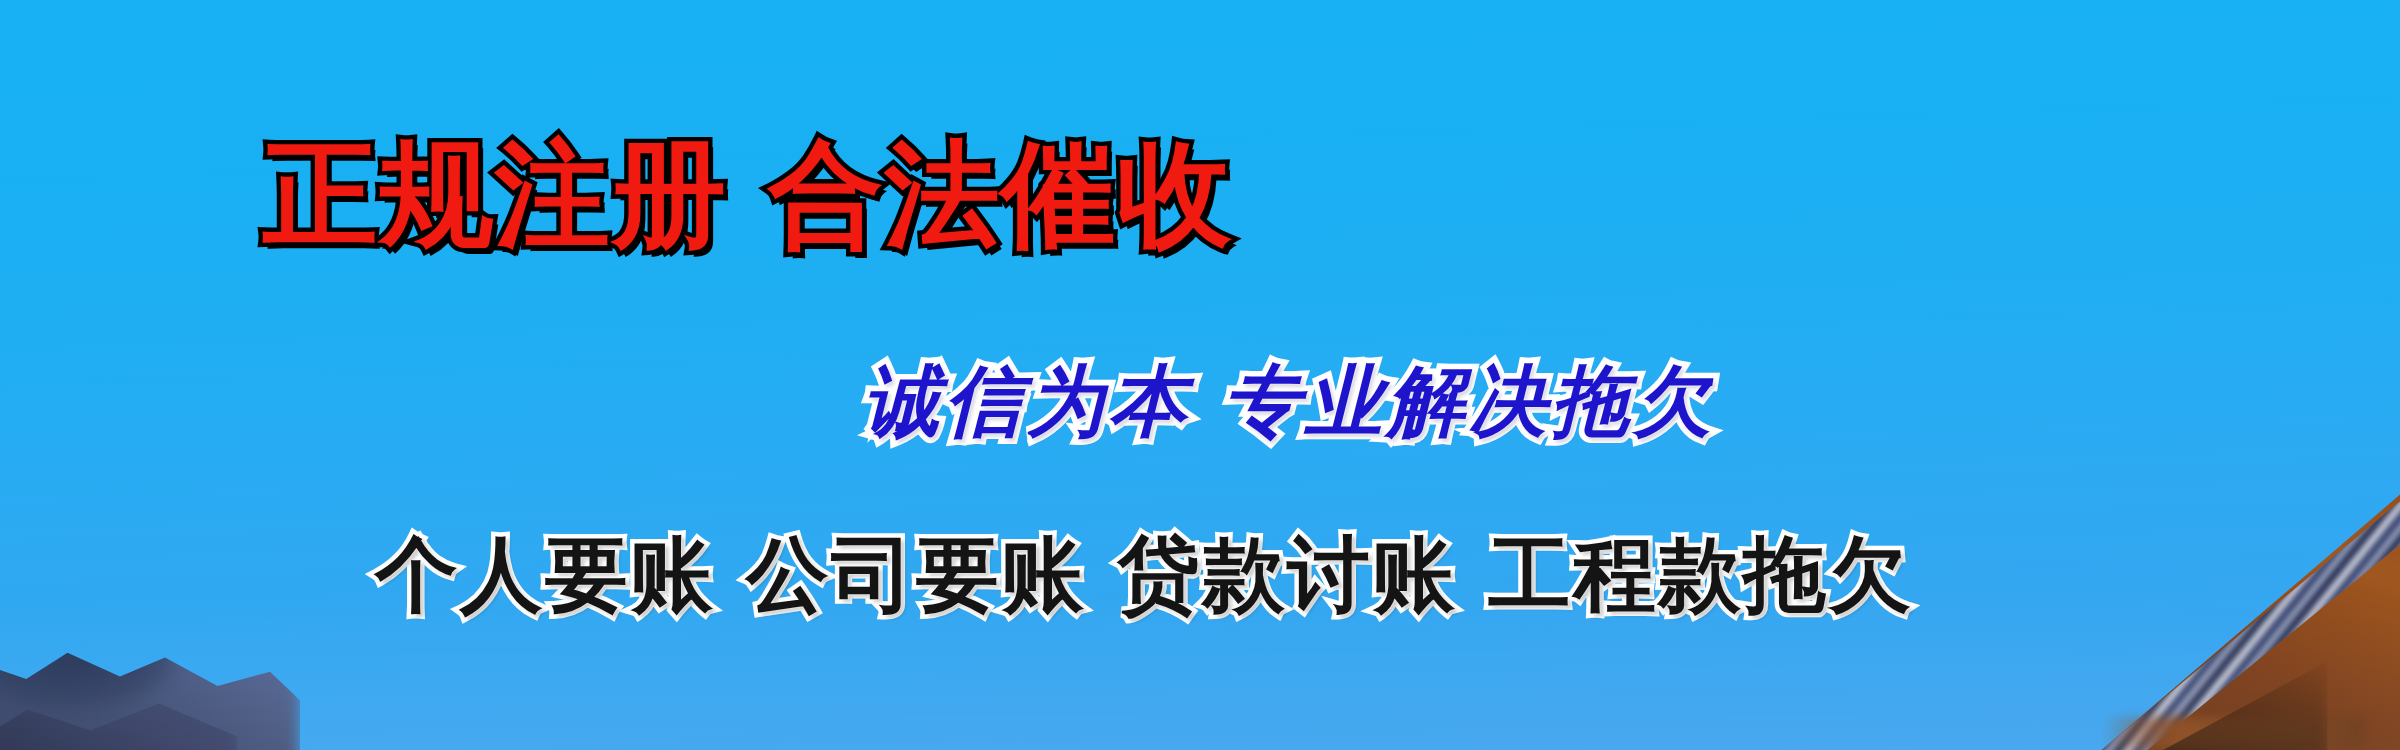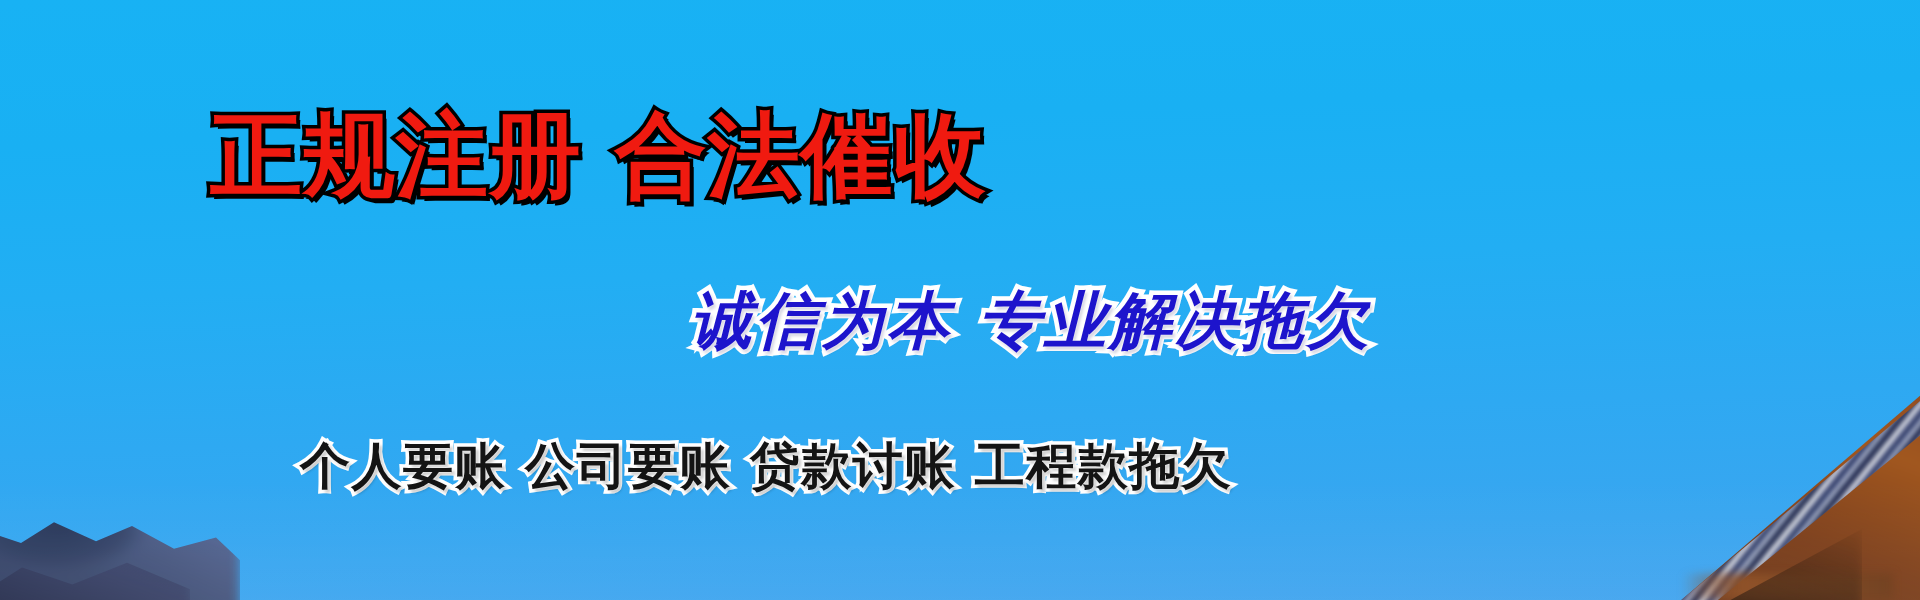--- a/index.html
+++ b/index.html
@@ -156,22 +156,22 @@
     -webkit-text-stroke: 9px #ffffff;
     paint-order: stroke fill;
     text-shadow:
       0 0 2px #ffffff,
       2px 3px 3px rgba(20,20,90,0.18);
   }
 
   
   .services {
     left: 300px;
-    top: 440px;
-    font-size: 50px;
+    top: 425px;
+    font-size: 66px;
     line-height: 1.05;
     color: #141414;
     font-family: "DejaVu Sans", "Liberation Sans", sans-serif;
     letter-spacing: 0.03em;
     -webkit-text-stroke: 7px #ffffff;
     paint-order: stroke fill;
     text-shadow:
       0 0 2px #ffffff,
       3px 3px 3px rgba(0,0,0,0.20);
   }

